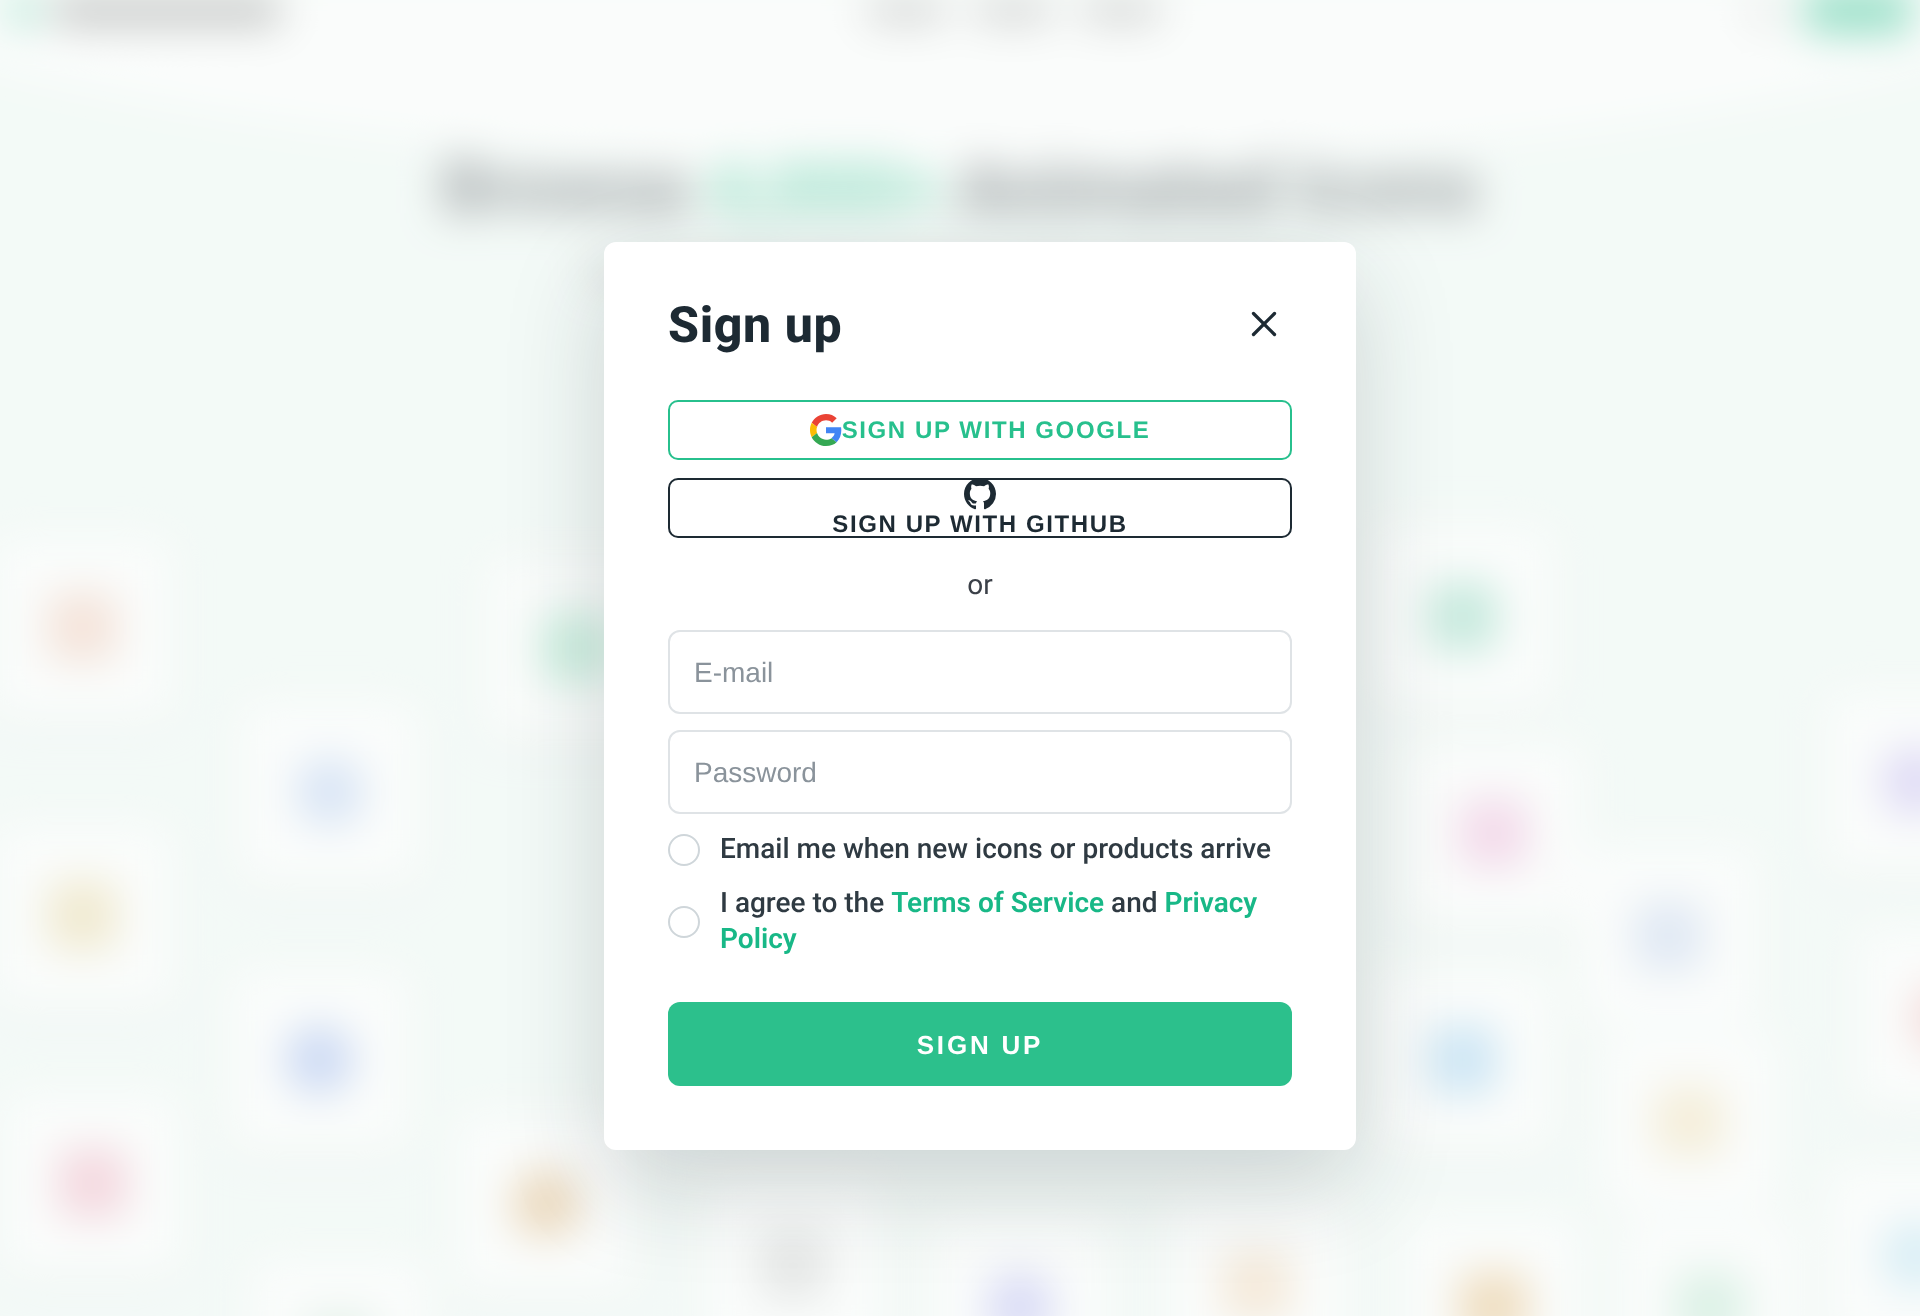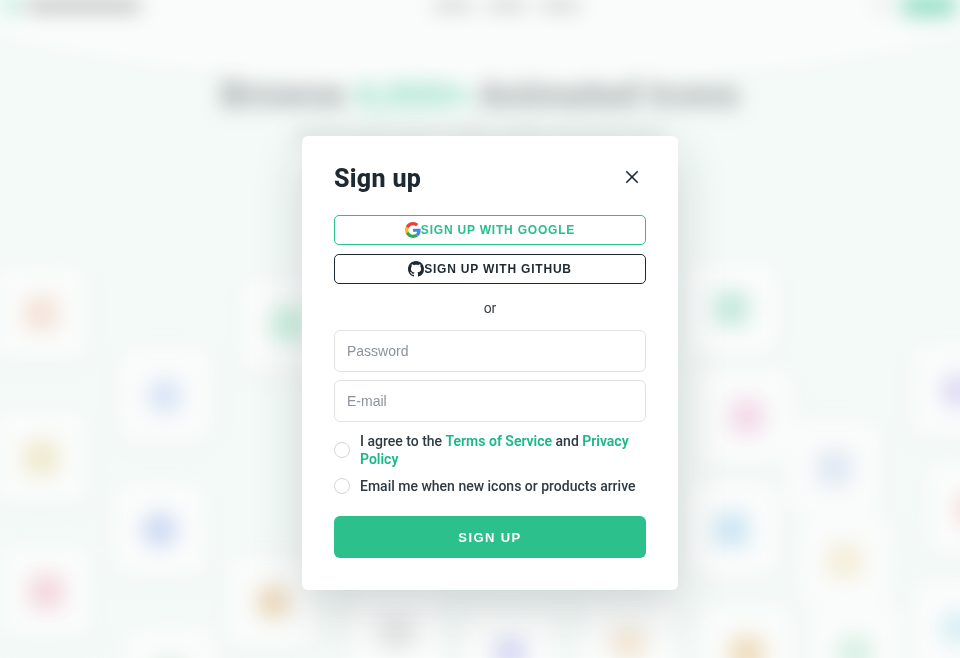--- a/index.html
+++ b/index.html
@@ -50,21 +50,21 @@
 
   
   .scrim {
     position:absolute; inset:0; background: rgba(245,250,248,.55);
     pointer-events:none;
   }
 
   
   .modal {
     position: absolute;
-    top: 136px; left: 302px; width: 376px; 
+    top: 121px; left: 302px; width: 376px; 
     background: #fff; border-radius: 6px;
     box-shadow: 0 18px 50px rgba(30,40,50,.18);
     padding: 28px 32px 32px;
   }
   .modal-header { display:flex; align-items:center; justify-content:space-between; margin-bottom: 22px;}
   .modal-title {
     font-size: 25px; font-weight: 800; color:#1d2a33; letter-spacing: .3px;
   }
   .close-btn {
     width: 28px; height: 28px; border:none; background:transparent; cursor:pointer;
@@ -76,21 +76,21 @@
   .oauth-btn {
     width: 100%; height: 30px; border-radius: 5px; background:#fff;
     display:flex; align-items:center; justify-content:center; 
     cursor:pointer; font-weight:700; font-size:12px; letter-spacing: .8px;
   }
   .oauth-btn.google {
     border: 1.5px solid #27c08d; color:#27c08d;
   }
   .oauth-btn.github {
     margin-top: 9px;
-    border: 1.5px solid #1d2a33; color:#1d2a33;
+    border: 1.5px solid #1d2a33; color:#1d2a33;flex-direction:column;
   }
   .oauth-btn .ic-wrap { width:16px; height:16px; display:flex; align-items:center; justify-content:center;}
 
   .or-sep { text-align:center; font-weight:400; color:#3b4048; font-size:14px; margin: 16px 0 14px; }
 
   .field {
     width:100%; height:42px; border:1px solid #dfe3e6; border-radius:6px;
     display:flex; align-items:center; padding:0 12px; margin-bottom: 8px;
     background:#fff;
   }
@@ -244,34 +244,34 @@
       <svg viewBox="0 0 16 16" width="16" height="16" fill="#1d2a33">
         <path d="M8 0C3.58 0 0 3.58 0 8c0 3.54 2.29 6.53 5.47 7.59.4.07.55-.17.55-.38 0-.19-.01-.82-.01-1.49-2.01.37-2.53-.49-2.69-.94-.09-.23-.48-.94-.82-1.13-.28-.15-.68-.52-.01-.53.63-.01 1.08.58 1.23.82.72 1.21 1.87.87 2.33.66.07-.52.28-.87.51-1.07-1.78-.2-3.64-.89-3.64-3.95 0-.87.31-1.59.82-2.15-.08-.2-.36-1.02.08-2.12 0 0 .67-.21 2.2.82.64-.18 1.32-.27 2-.27.68 0 1.36.09 2 .27 1.53-1.04 2.2-.82 2.2-.82.44 1.1.16 1.92.08 2.12.51.56.82 1.27.82 2.15 0 3.07-1.87 3.75-3.65 3.95.29.25.54.73.54 1.48 0 1.07-.01 1.93-.01 2.2 0 .21.15.46.55.38A8.013 8.013 0 0016 8c0-4.42-3.58-8-8-8z"></path>
       </svg>
     </span>
     <span>SIGN UP WITH GITHUB</span>
   </button>
 
   <div class="or-sep">or</div>
 
   <div class="field">
+    <input type="email" placeholder="E-mail" style="">
+  </div>
+  <div class="field">
     <input type="password" placeholder="Password" style="">
   </div>
-  <div class="field">
-    <input type="email" placeholder="E-mail" style="">
+
+  <div class="check-row">
+    <span class="box" role="checkbox" aria-checked="false"></span>
+    <span class="static">Email me when new icons or products arrive</span>
   </div>
 
   <div class="check-row">
     <span class="box" role="checkbox" aria-checked="false"></span>
     <span class="label-wrap">
       <span class="static">I agree to the </span><a class="linkish">Terms of Service</a><span class="static"> and </span><a class="linkish">Privacy Policy</a>
     </span>
   </div>
 
-  <div class="check-row">
-    <span class="box" role="checkbox" aria-checked="false"></span>
-    <span class="static">Email me when new icons or products arrive</span>
-  </div>
-
   <button class="submit-btn">
     <span>SIGN UP</span>
   </button>
 </div>
 
 </body></html>

